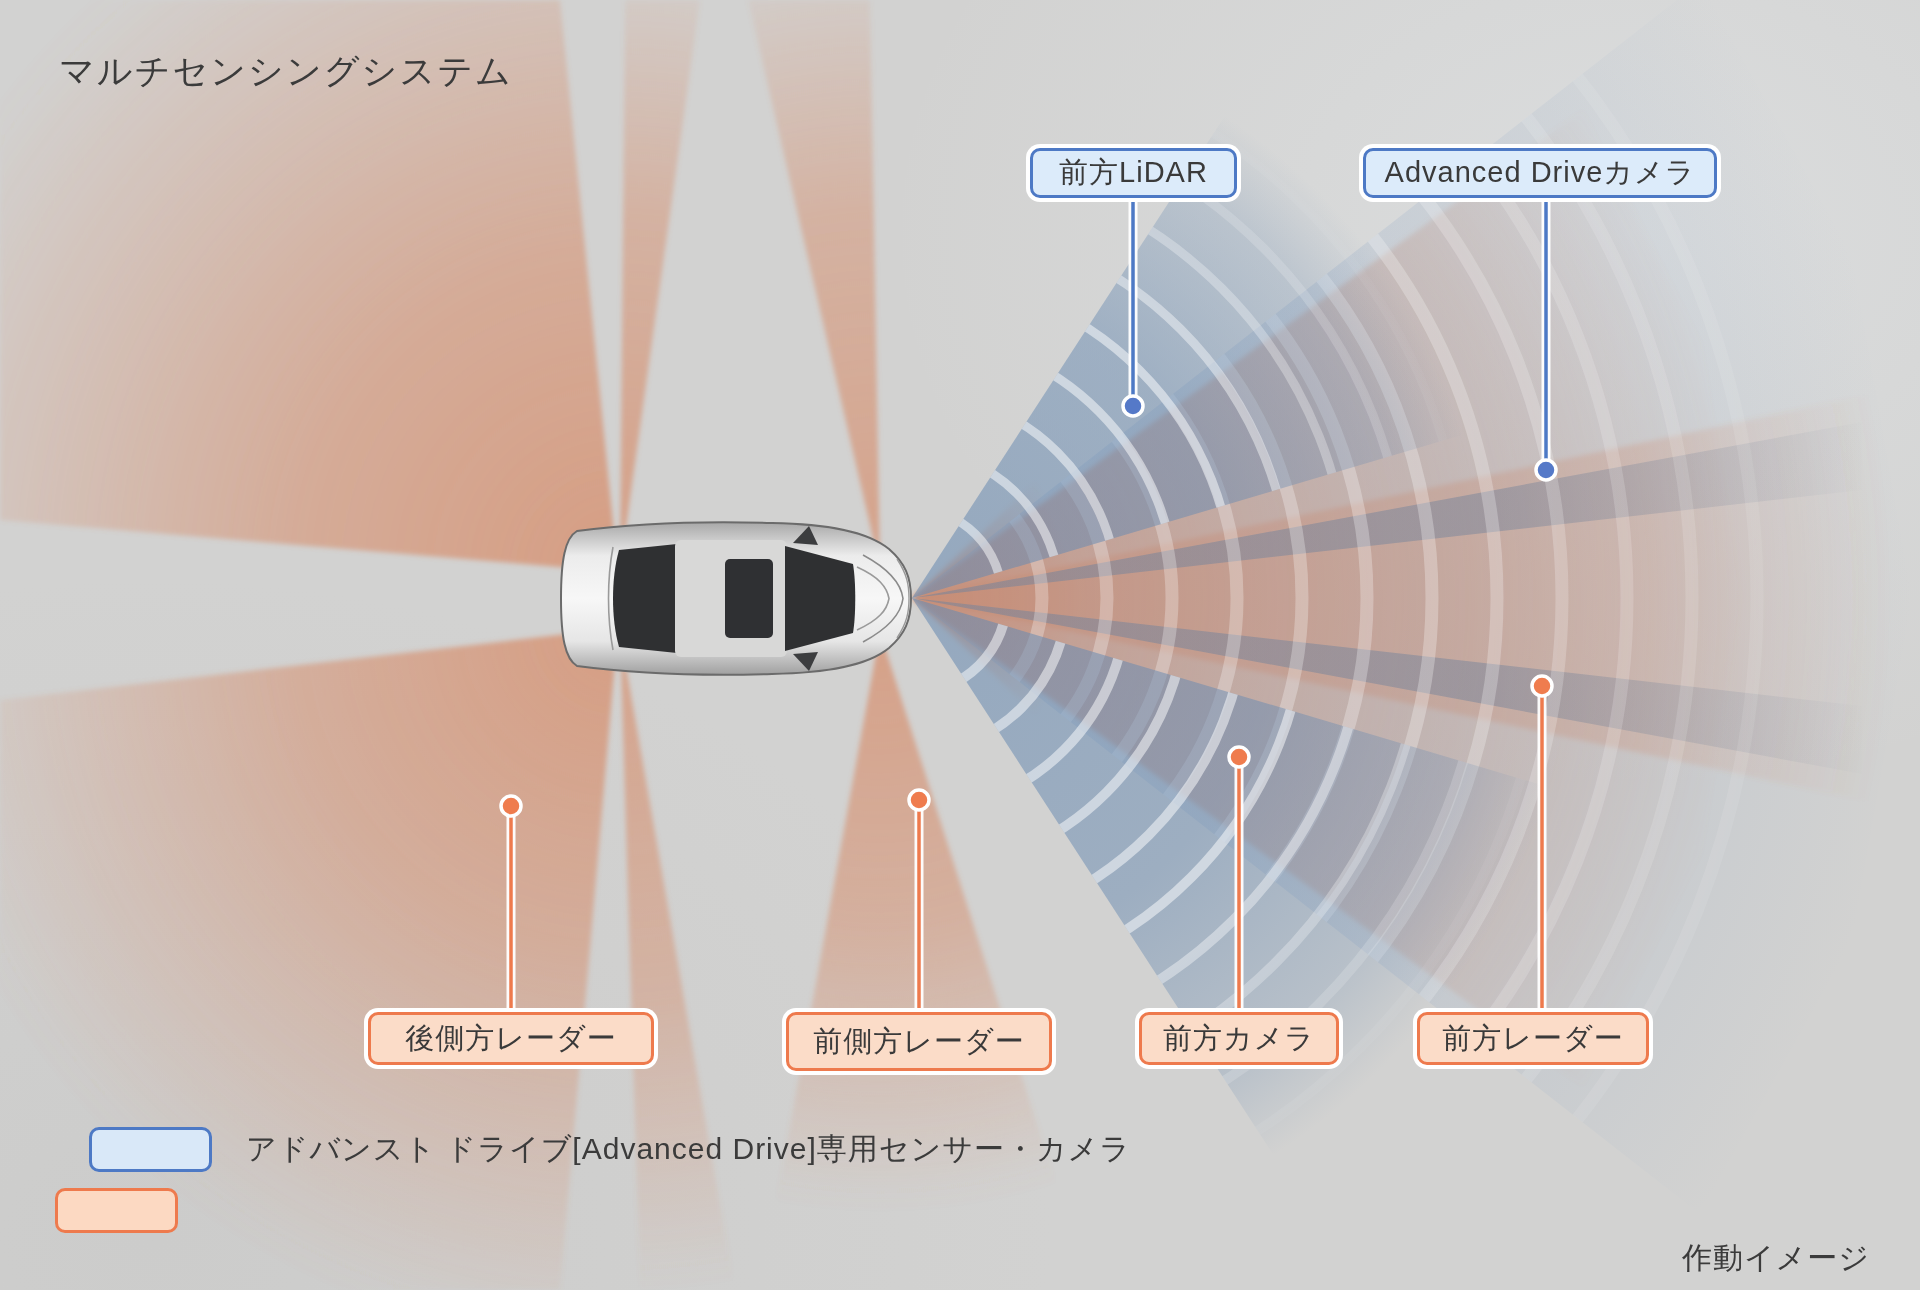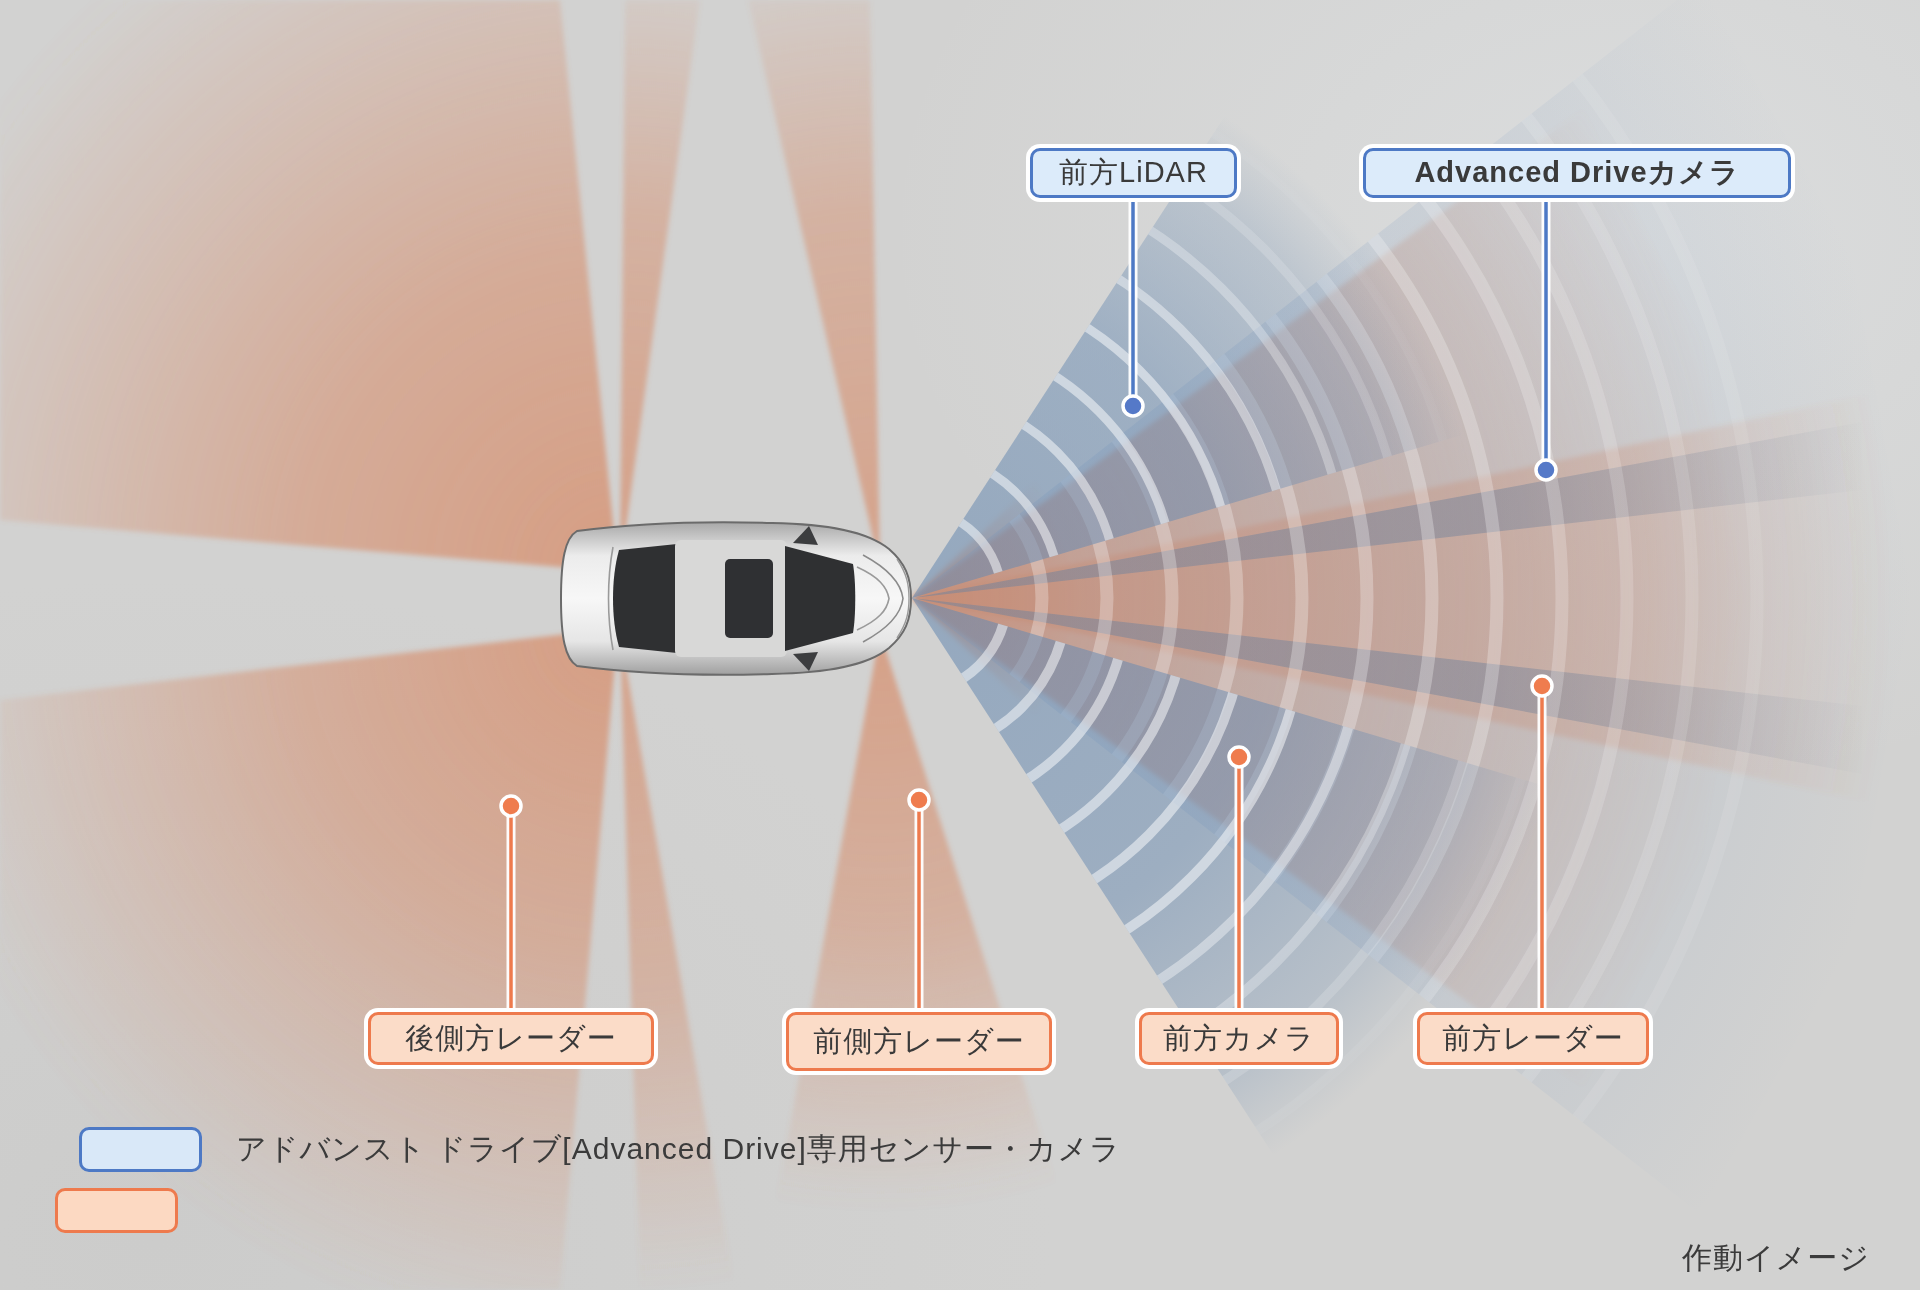--- a/index.html
+++ b/index.html
@@ -276,42 +276,43 @@
         <circle cx="1133" cy="406" r="10" fill="#5579c8"></circle>
         <circle cx="1546" cy="470" r="10" fill="#5579c8"></circle>
         <circle cx="511" cy="806" r="10" fill="#ef7c4e"></circle>
         <circle cx="919" cy="800" r="10" fill="#ef7c4e"></circle>
         <circle cx="1239" cy="757" r="10" fill="#ef7c4e"></circle>
         <circle cx="1542" cy="686" r="10" fill="#ef7c4e"></circle>
       </g>
     </g>
   </svg>
 
+  <div class="title">マルチセンシングシステム</div>
 
   <div class="callout blue" style="left:1030px;top:148px;width:207px;height:50px;">
     <span>前方LiDAR</span>
   </div>
-  <div class="callout blue" style="left:1363px;top:148px;width:428px;height:50px;font-weight:bold;">
+  <div class="callout blue" style="left:1363px;top:148px;width:354px;height:50px;">
     <span>Advanced Driveカメラ</span>
   </div>
 
   <div class="callout orange" style="left:368px;top:1012px;width:286px;height:53px;">
     <span>後側方レーダー</span>
   </div>
   <div class="callout orange" style="left:786px;top:1012px;width:266px;height:59px;">
     <span>前側方レーダー</span>
   </div>
   <div class="callout orange" style="left:1139px;top:1012px;width:200px;height:53px;justify-content:center;">
     <span>前方カメラ</span>
   </div>
   <div class="callout orange" style="left:1417px;top:1012px;width:232px;height:53px;">
     <span>前方レーダー</span>
   </div>
 
-  <div class="legend-row" style="left:45px;top:1127px;padding-left:34px;">
+  <div class="legend-row" style="left:55px;top:1127px;padding-left:34px;">
     <div class="legend-swatch" style="background:#d9e8f8;border-color:#4d79c5;"></div>
     <div class="legend-label">アドバンスト ドライブ[Advanced Drive]専用センサー・カメラ</div>
   </div>
   <div class="legend-row" style="left:55px;top:1188px;">
     <div class="legend-swatch" style="background:#fcd9c2;border-color:#ee7a4d;"></div>
   </div>
 
   <div class="note">作動イメージ</div>
 </div>
 

